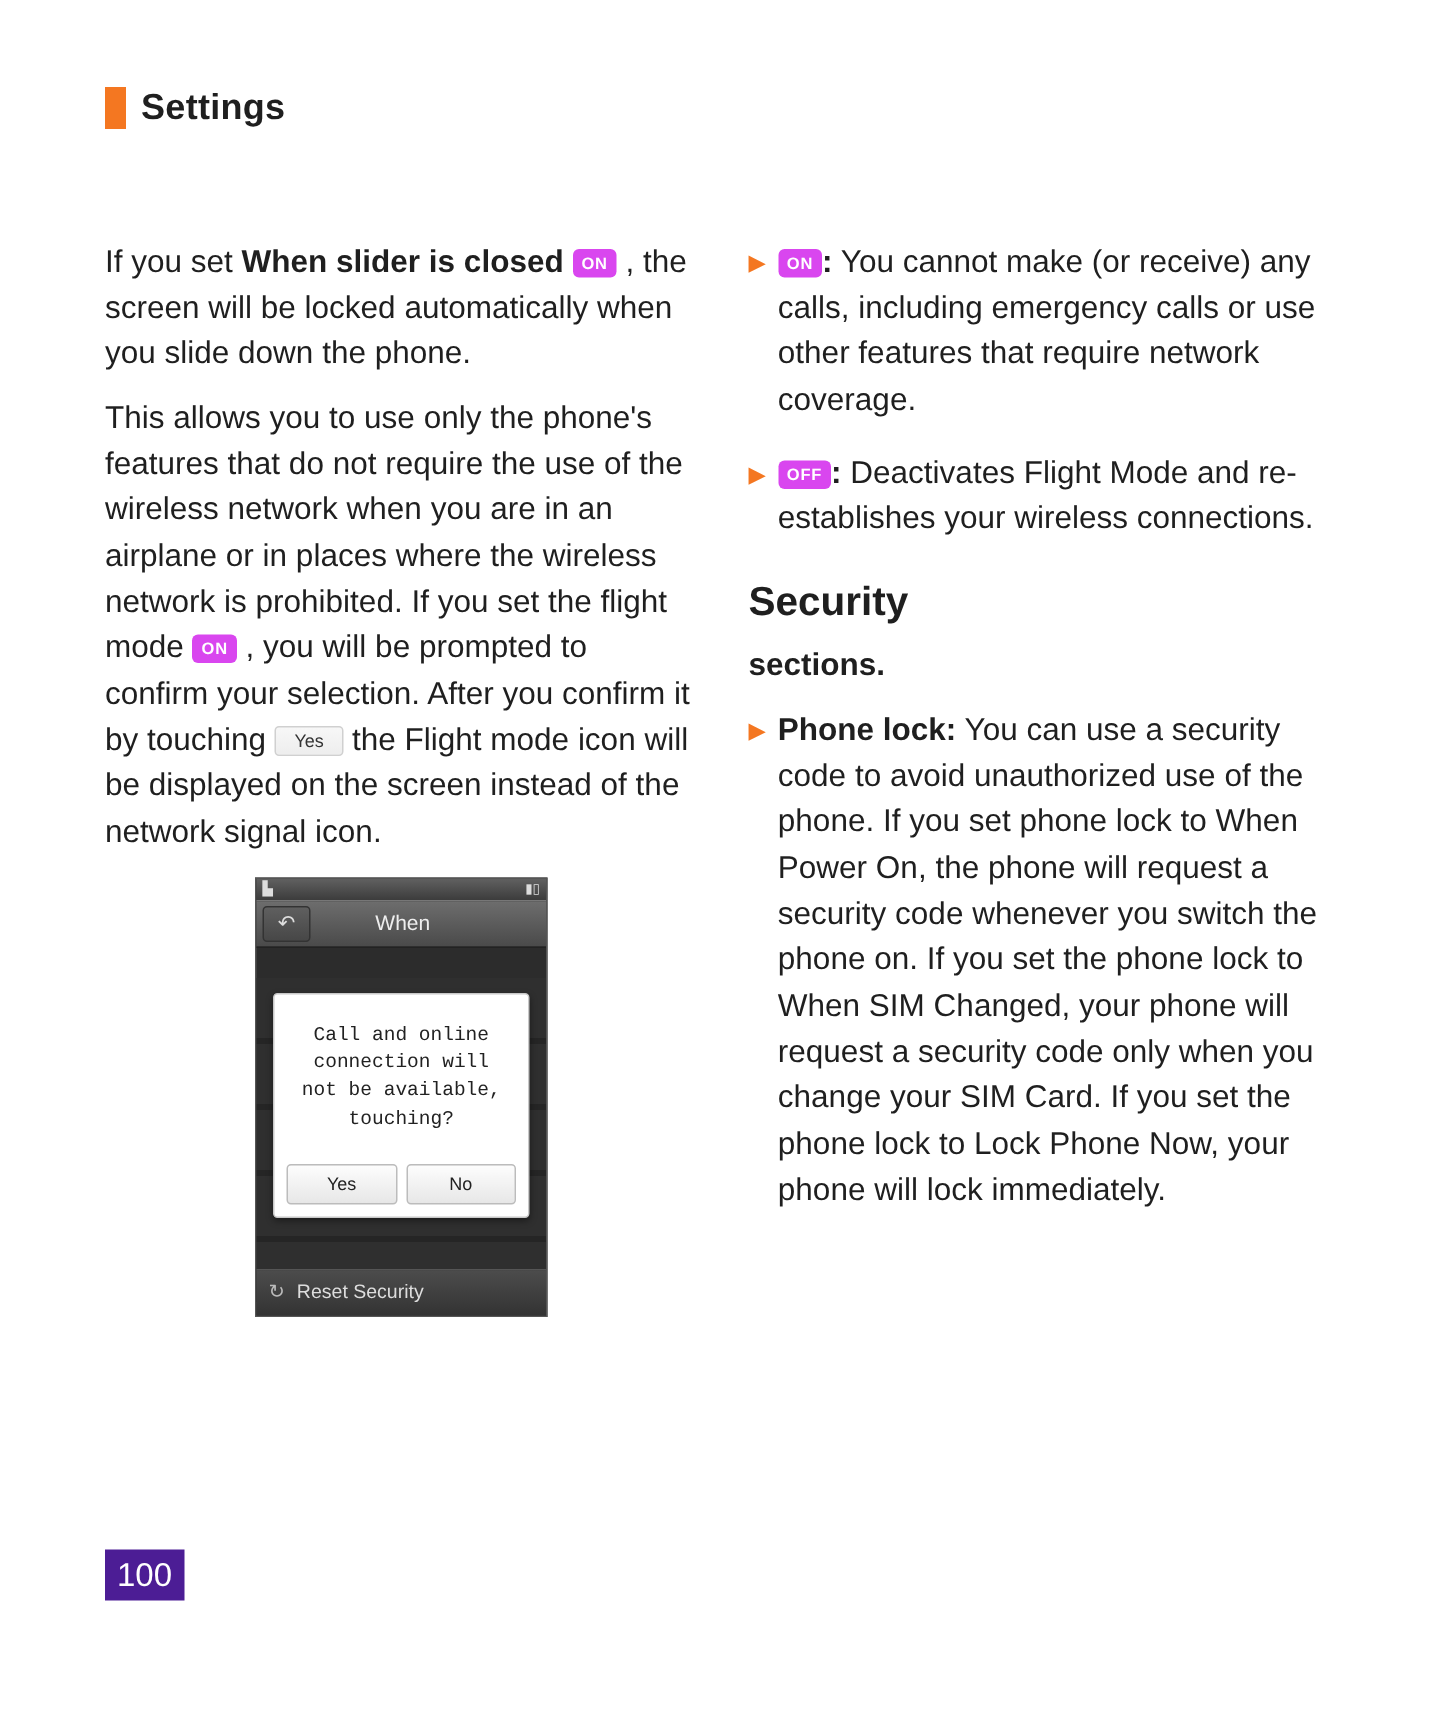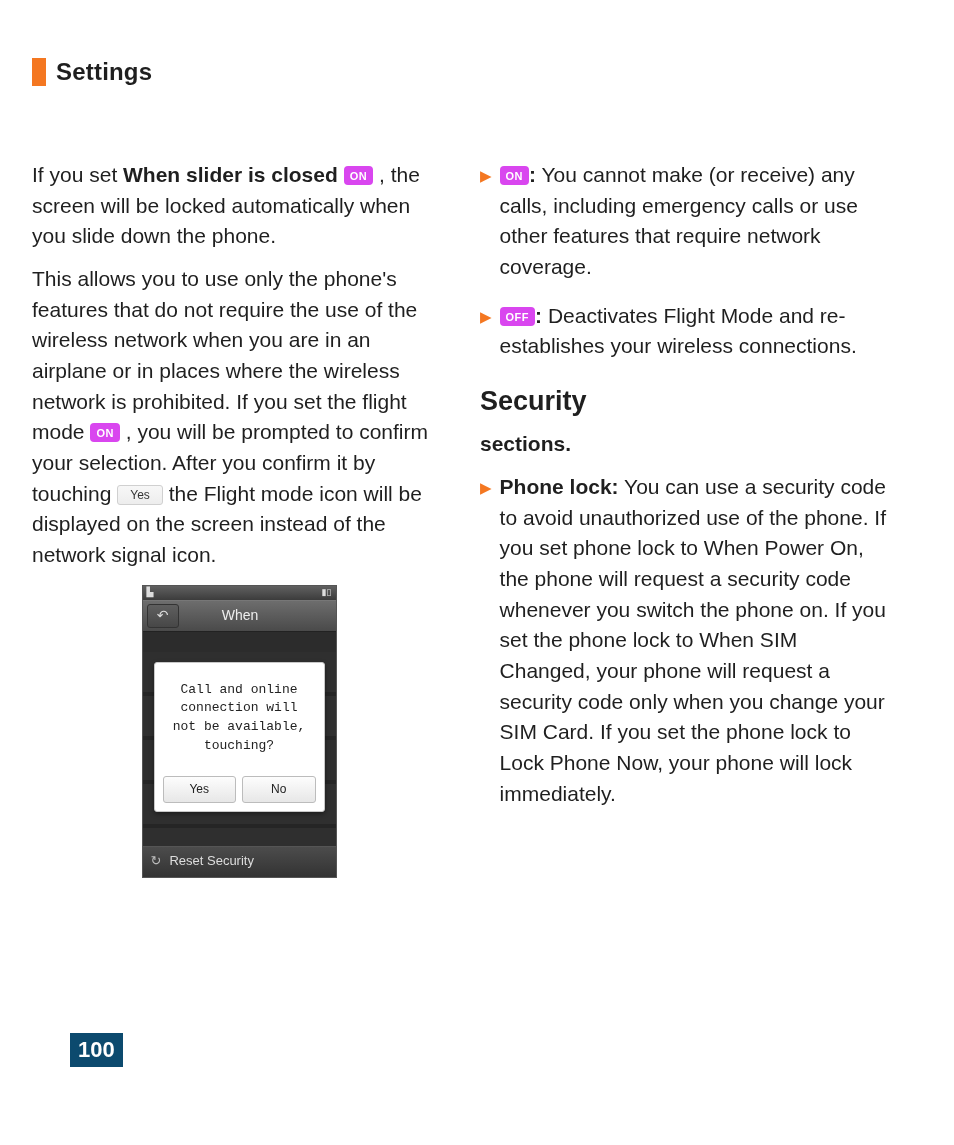--- a/index.html
+++ b/index.html
@@ -9,21 +9,21 @@
     width: 954px;
     height: 1145px;
     font-family: "Helvetica Neue", Helvetica, Arial, sans-serif;
     color: #1f1f1f;
   }
   .page {
     position: relative;
     width: 954px;
     height: 1145px;
     box-sizing: border-box;
-    padding: 58px 60px 80px 32px;
+    padding: 58px 60px 80px 70px;
   }
   .header {
     display: flex;
     align-items: center;
     margin-bottom: 74px;
   }
   .orange-marker {
     width: 14px;
     height: 28px;
     background: #f47721;
@@ -81,23 +81,23 @@
     color: #f47721;
     font-size: 15px;
     margin-right: 8px;
     margin-top: 5px;
   }
   .bullet .content { flex: 1; }
   .footer-page {
     position: absolute;
     left: 70px;
     bottom: 78px;
-    background: #0c4a6e;
+    background: #4c1d95;
     color: #fff;
-    font-weight: 700;
+    font-weight: 400;
     font-size: 22px;
     padding: 4px 8px;
   }
   
   .phone-wrap {
     display: flex;
     justify-content: center;
     margin-top: 14px;
   }
   .phone {

